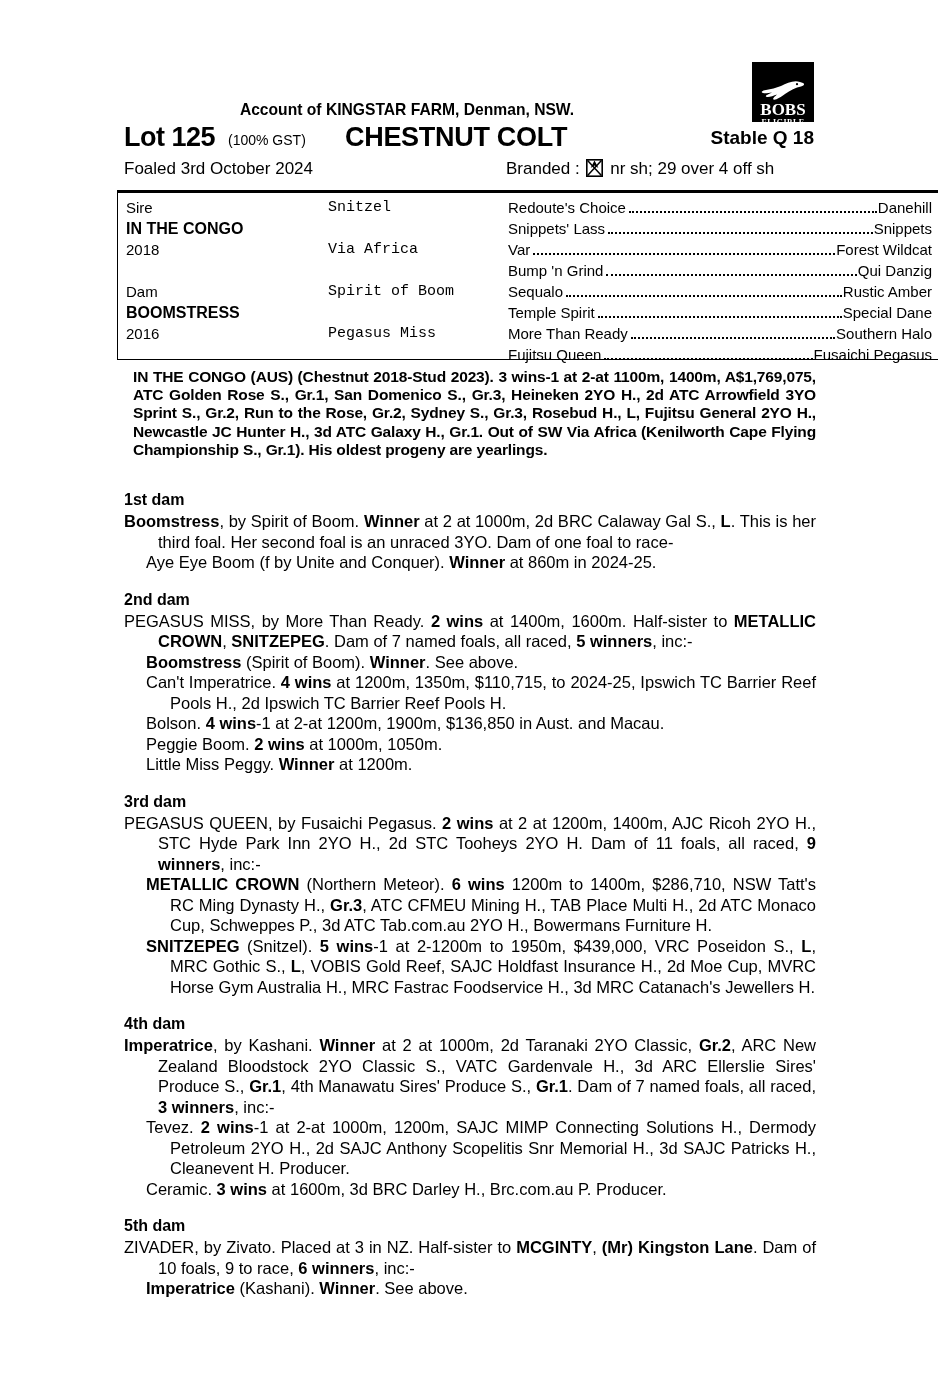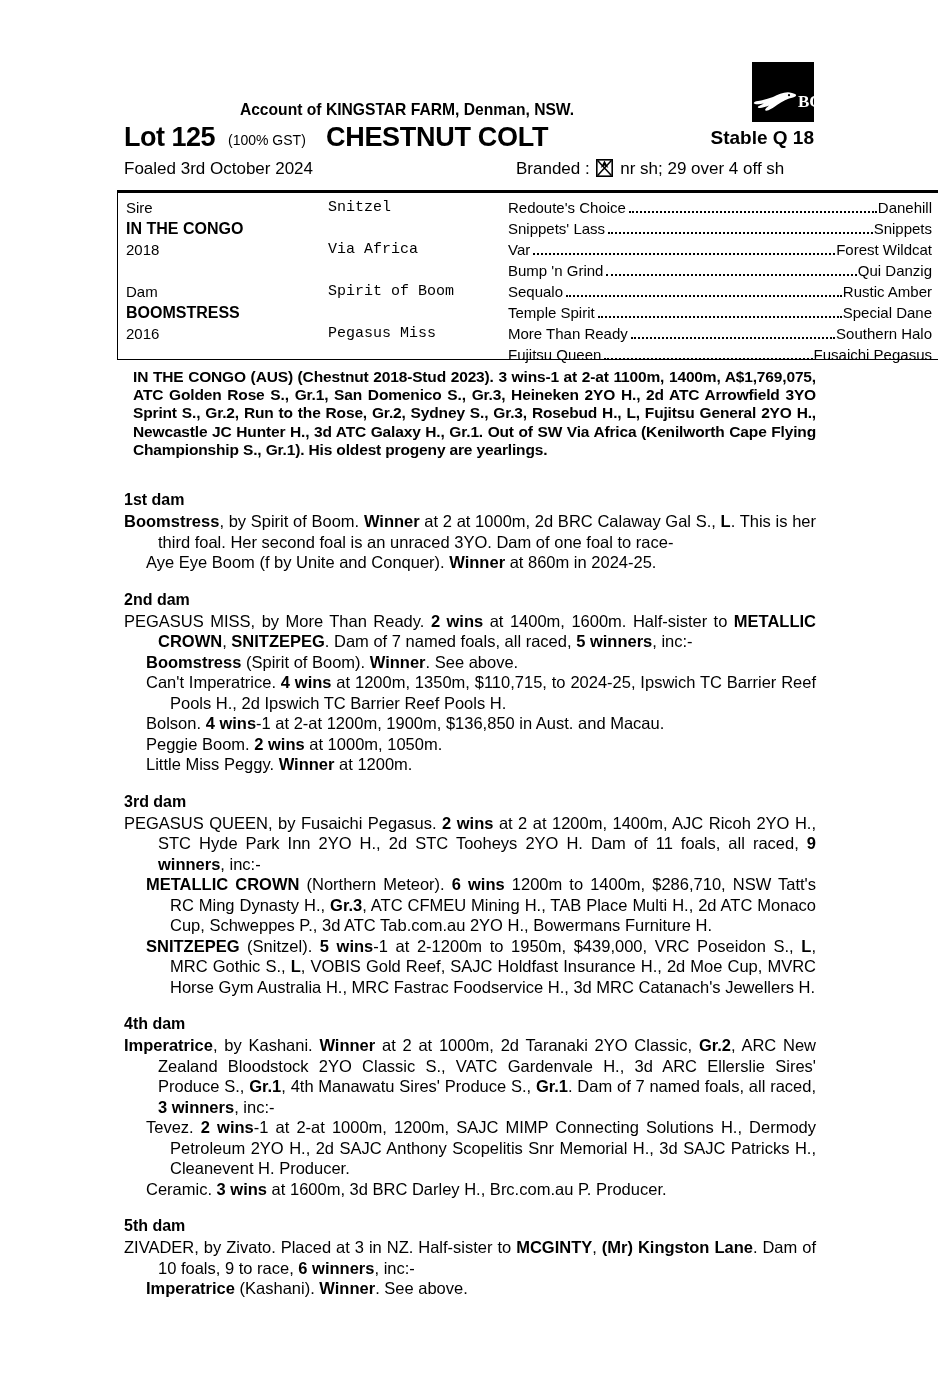--- a/index.html
+++ b/index.html
@@ -26,21 +26,21 @@
     padding: 0;
   }
   .bobs-logo {
     position: absolute;
     top: 62px;
     left: 752px;
     width: 62px;
     height: 60px;
     background: #000000;
     display: flex;
-    flex-direction: row;
+    flex-direction: column;
     align-items: center;
     justify-content: flex-start;
     padding-top: 18px;
     box-sizing: border-box;
   }
   .bobs-logo svg { display: block; }
   .bobs-word {
     color: #ffffff;
     font-family: "Liberation Serif", serif;
     font-weight: bold;
@@ -89,21 +89,21 @@
   }
   .gst {
     position: absolute;
     left: 104px;
     top: 9px;
     font-size: 14px;
     line-height: 20px;
   }
   .colour-sex {
     position: absolute;
-    left: 202px;
+    left: 221px;
     top: 0;
     font-weight: bold;
     font-size: 27px;
     line-height: 32px;
     letter-spacing: -0.3px;
   }
   .stable {
     position: absolute;
     right: 0;
     top: 4px;
@@ -115,21 +115,21 @@
   .foaled-row {
     position: absolute;
     top: 158px;
     left: 124px;
     width: 690px;
     height: 24px;
     font-size: 17px;
     line-height: 22px;
   }
   .foaled { position: absolute; left: 0; top: 0; }
-  .branded { position: absolute; left: 392px; top: 0; white-space: nowrap; }
+  .branded { position: absolute; left: 382px; top: 0; white-space: nowrap; }
   .brand-glyph {
     display: inline-block;
     vertical-align: -3px;
     margin: 0 2px;
   }
 
   
   .pedigree {
     position: absolute;
     top: 190px;

